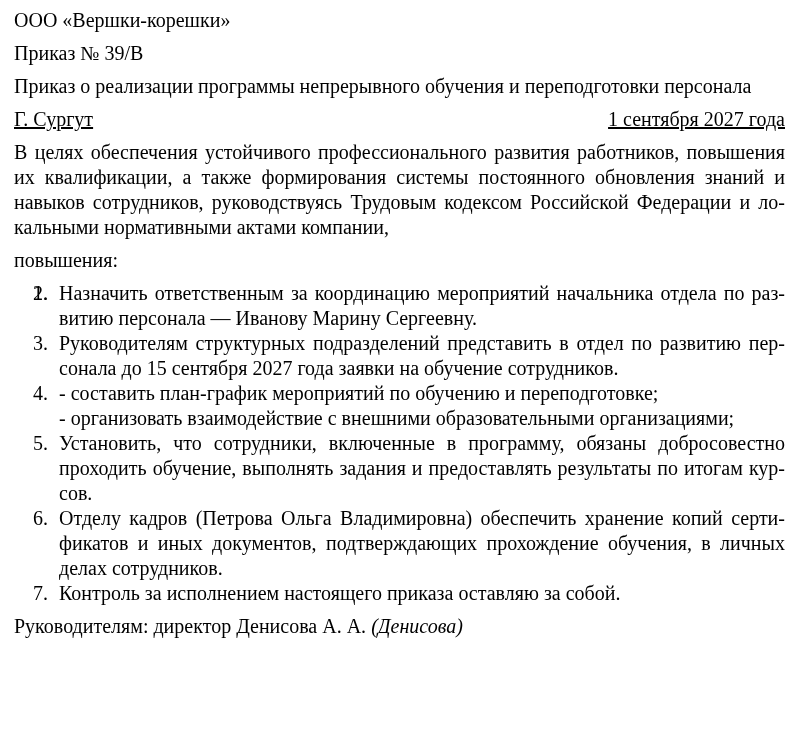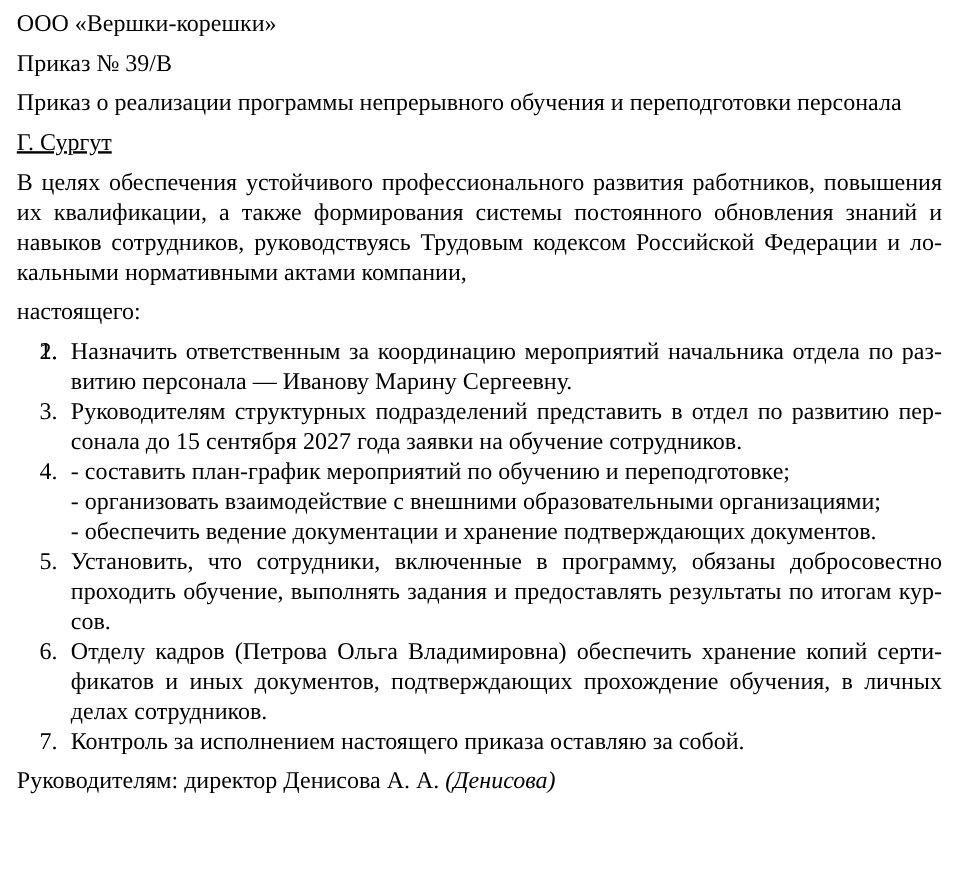--- a/index.html
+++ b/index.html
@@ -47,25 +47,26 @@
 <div class="page">
 
   <div class="block">ООО «Вершки-корешки»</div>
 
   <div class="block center">Приказ № 39/В</div>
 
   <div class="block center">Приказ о реализации программы непрерывного обучения и переподготовки персонала</div>
 
   <div class="meta-row">
     <span>Г. Сургут</span>
+    <span>1 сентября 2027 года</span>
   </div>
 
   <div class="block justify">В целях обеспечения устойчивого профессионального развития работников, повышения их квалификации, а также формирования системы постоянного обновления знаний и навыков сотрудников, руководствуясь Трудовым кодексом Российской Федерации и ло­кальными нормативными актами компании,</div>
 
-  <div class="block">настоящего:</div>
+  <div class="block">повышения:</div>
 
   <div class="order-list">
 
     <div class="list-item">
       <span class="num">1.</span>
     </div>
 
     <div class="list-item">
       <span class="num">2.</span>
       <span>Назначить ответственным за координацию мероприятий начальника отдела по раз­витию персонала — Иванову Марину Сергеевну.</span>
@@ -73,21 +74,20 @@
 
     <div class="list-item">
       <span class="num">3.</span>
       <span>Руководителям структурных подразделений представить в отдел по развитию пер­сонала до 15 сентября 2027 года заявки на обучение сотрудников.</span>
     </div>
 
     <div class="list-item">
       <span class="num">4.</span>
       <div class="subitem">- составить план-график мероприятий по обучению и переподготовке;</div>
       <div class="subitem">- организовать взаимодействие с внешними образовательными организациями;</div>
-      <div class="subitem">- обеспечить ведение документации и хранение подтверждающих документов.</div>
     </div>
 
     <div class="list-item">
       <span class="num">5.</span>
       <span>Установить, что сотрудники, включенные в программу, обязаны добросовестно проходить обучение, выполнять задания и предоставлять результаты по итогам кур­сов.</span>
     </div>
 
     <div class="list-item">
       <span class="num">6.</span>
       <span>Отделу кадров (Петрова Ольга Владимировна) обеспечить хранение копий серти­фикатов и иных документов, подтверждающих прохождение обучения, в личных делах сотрудников.</span>

